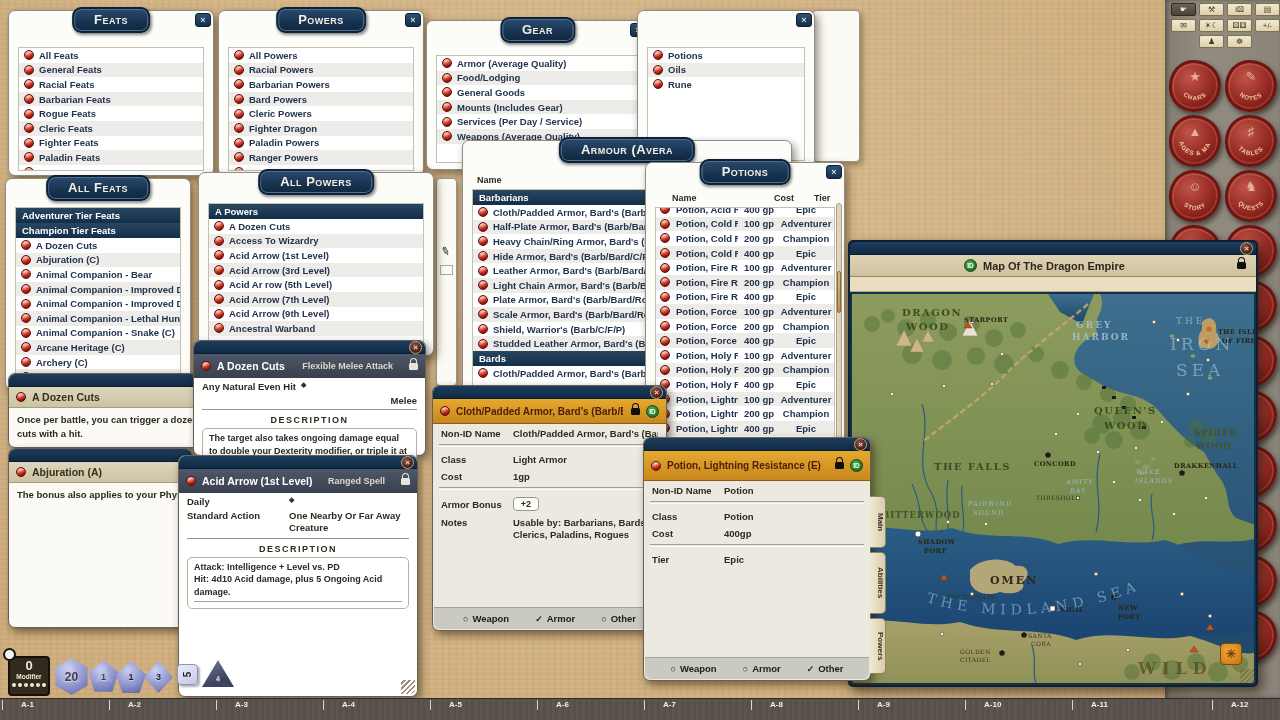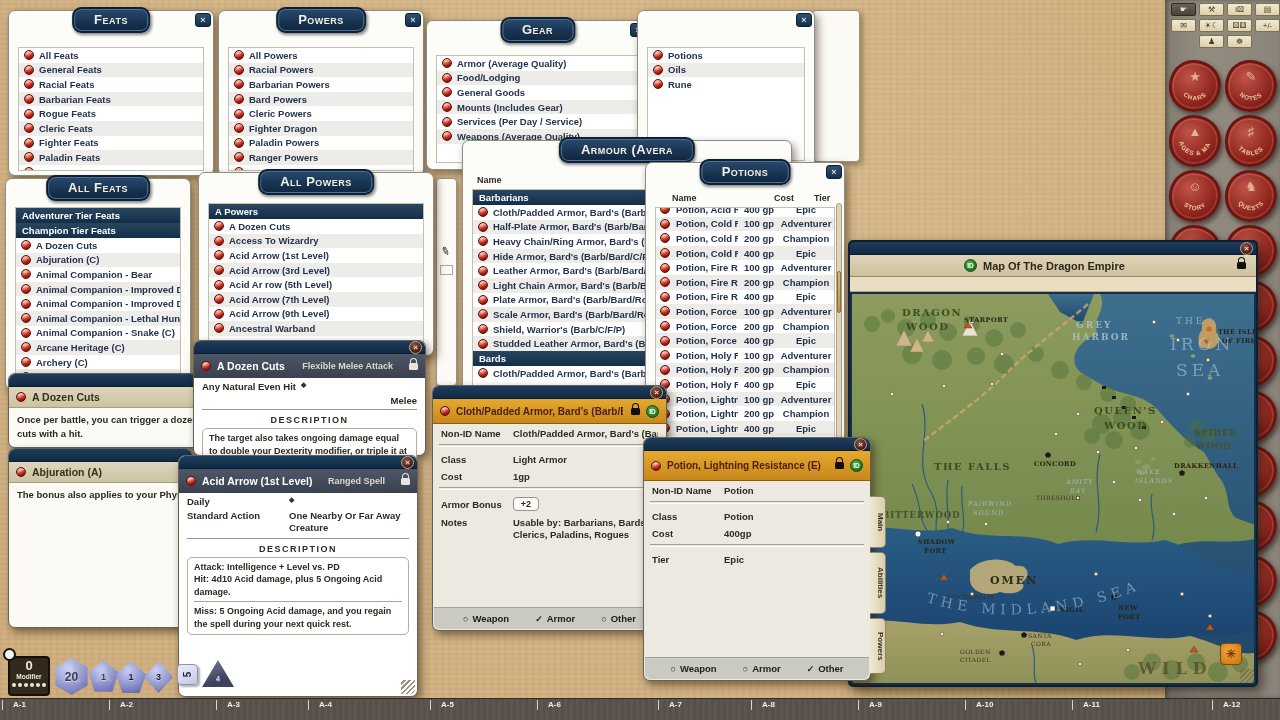--- a/index.html
+++ b/index.html
@@ -132,21 +132,21 @@
       background:radial-gradient(circle at 38% 32%, #c0544a, #8e241c 62%, #5e120e 95%);
       border:3px solid #6e1512;box-shadow:2px 3px 5px rgba(0,0,0,.5), inset 0 0 0 2px rgba(255,190,160,.18)}
   .seal .sg{position:absolute;top:6px;left:0;right:0;text-align:center;font-size:13px;color:#e9c79c;opacity:.85}
   .seal svg{position:absolute;inset:0}
   .seal .st{fill:#ecc9a0;font-size:7px;font-weight:bold;letter-spacing:1px;font-family:"Liberation Sans",sans-serif}
   
   .ruler{position:absolute;left:0;top:698px;width:1280px;height:22px;z-index:40;
       background:repeating-linear-gradient(90deg, rgba(255,255,255,.03) 0 3px, transparent 3px 6px),#57504a;
       border-top:1px solid #2e2a24}
   .rlab{position:absolute;top:1px;font-size:8px;font-weight:bold;color:#f2efe6;
-      border-left:1px solid #d9d5c9;padding-left:10px;line-height:9px;height:10px}
+      border-left:1px solid #d9d5c9;padding-left:18px;line-height:9px;height:10px}
   
   .dicetray{position:absolute;left:0;top:644px;width:250px;height:54px;z-index:30}
   .modring{position:absolute;left:3px;top:4px;width:13px;height:13px;border-radius:50%;
       background:#f6f3ea;border:2.5px solid #141414;z-index:2}
   .modbox{position:absolute;left:8px;top:12px;width:42px;height:40px;background:#332a1f;
       border:2px solid #15100a;border-radius:4px;color:#efe8d2;text-align:center;cursor:pointer}
   .modbox .mv{font-size:13px;font-weight:bold;line-height:15px}
   .modbox .ml{font-size:6.5px;font-weight:bold;line-height:7px}
   .modbox .dots{display:flex;justify-content:center;gap:2px;margin-top:3px}
   .modbox .dots i{width:4px;height:4px;border-radius:50%;background:#efe8d2;display:block}
@@ -861,21 +861,20 @@
   <div class="pair">
       <span class="l">Standard Action</span>
       <span class="r">One Nearby Or Far Away Creature</span>
     </div>
   <div class="rule"></div>
   <div class="desc-h" style="text-transform:uppercase">Description</div>
   <div class="dbox">
     <div>Attack: Intelligence + Level vs. PD</div>
     <div>Hit: 4d10 Acid damage, plus 5 Ongoing Acid damage.</div>
     <div class="inner-rule"></div>
-    <div>Miss: 5 Ongoing Acid damage, and you regain the spell during your next quick rest.</div>
   </div>
   <div class="grip"></div>
 </div>
 
 <div class="dwin" style="left:432px;top:385px;width:235px;height:246px;z-index:12;background:#ece9e0">
   <div class="dbar">
       <div class="dx">×</div>
     </div>
   <div class="ihead">
     <span class="orb"></span>
@@ -1182,24 +1181,24 @@
           <text class="st"><textPath href="#arc21" startOffset="50%" text-anchor="middle"></textPath></text>
         </svg>
       </div>
     </div>
 </div>
 
 <div class="ruler" id="ruler">
     <span class="rlab" style="left: 2px;">A-1</span>
     <span class="rlab" style="left: 109px;">A-2</span>
     <span class="rlab" style="left: 216px;">A-3</span>
-    <span class="rlab" style="left: 308px; text-align: center;">A-4</span>
+    <span class="rlab" style="left: 323px; text-align: center;">A-4</span>
     <span class="rlab" style="left: 430px;">A-5</span>
     <span class="rlab" style="left: 537px;">A-6</span>
-    <span class="rlab" style="left: 644px; margin-left: 14px;">A-7</span>
+    <span class="rlab" style="left: 644px;">A-7</span>
     <span class="rlab" style="left: 751px;">A-8</span>
     <span class="rlab" style="left: 858px;">A-9</span>
     <span class="rlab" style="left: 965px;">A-10</span>
     <span class="rlab" style="left: 1072px;">A-11</span>
     <span class="rlab" style="left: 1179px; margin-left: 33px;">A-12</span>
   </div>
 
 <div class="dicetray">
   <div class="modring"></div>
   <div class="modbox">

